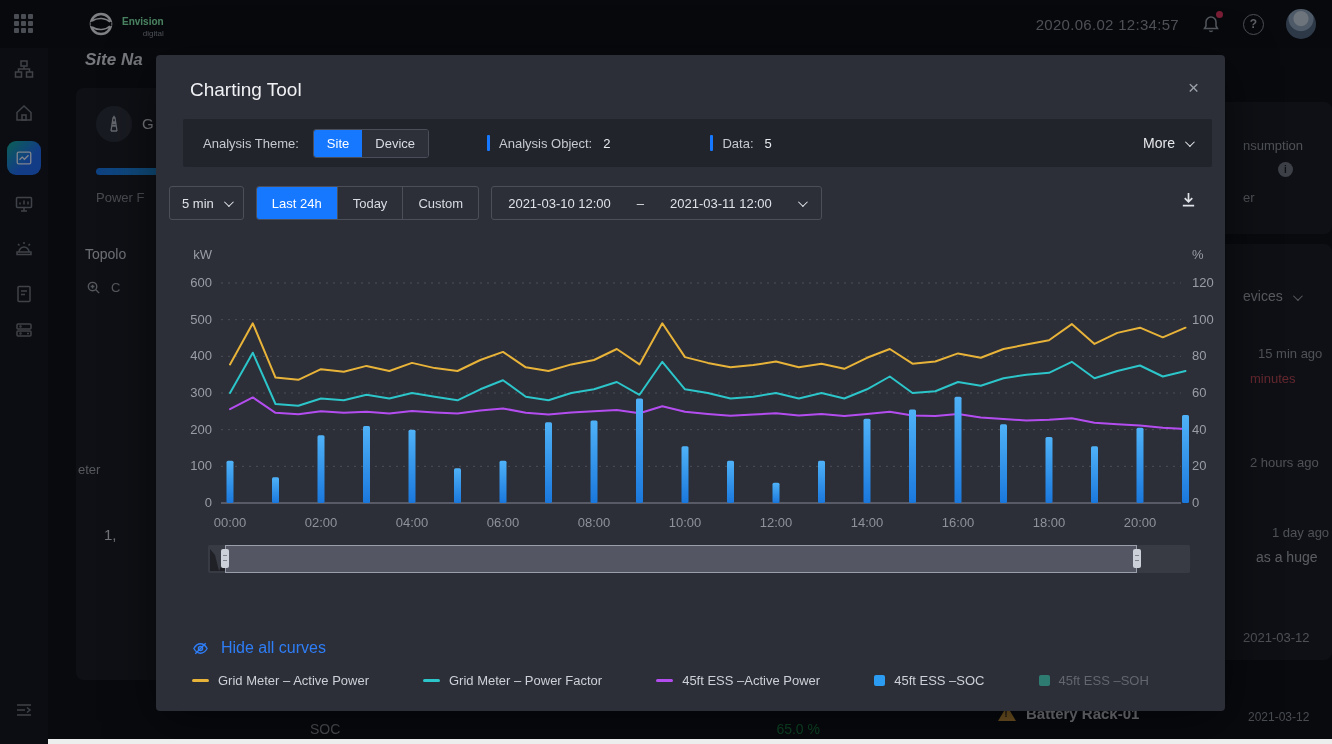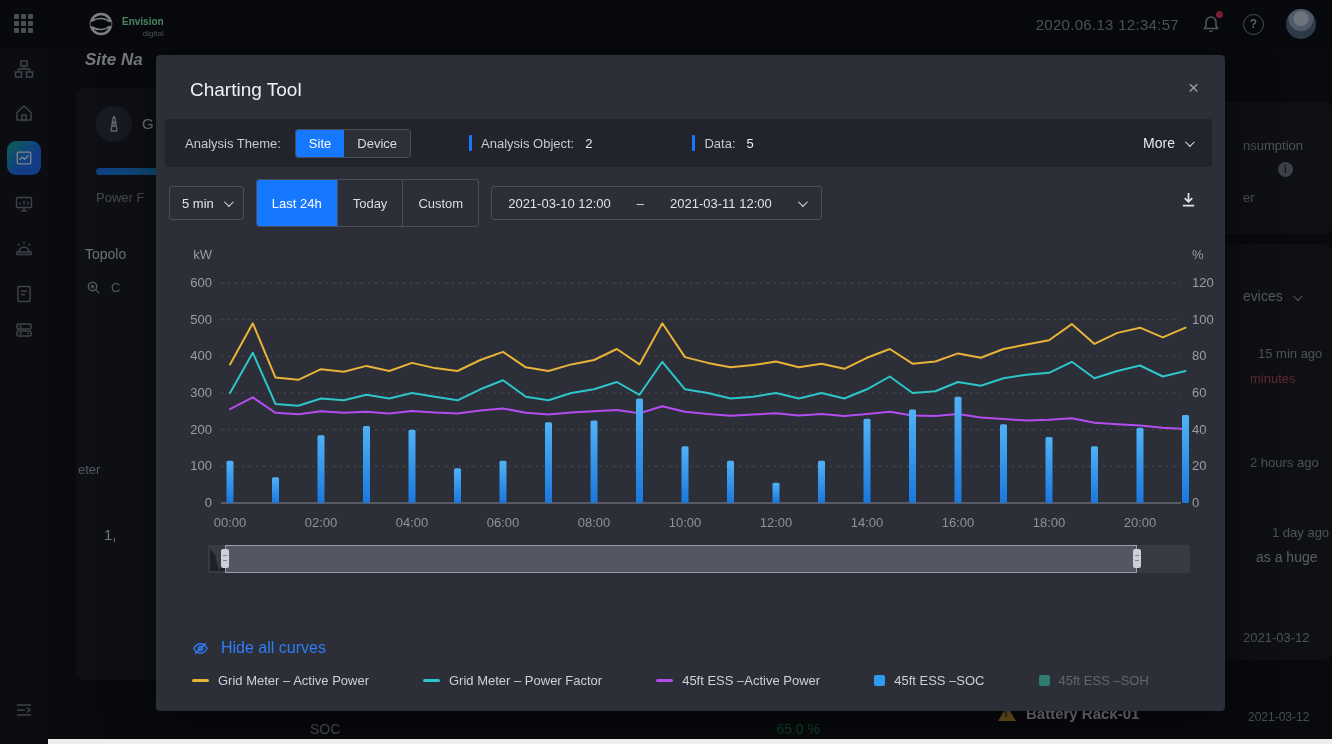--- a/index.html
+++ b/index.html
@@ -78,36 +78,36 @@
   
   .overlay { position:absolute; inset:0; background:rgba(7,9,13,.47); z-index:50; }
   .modal { position:absolute; left:156px; top:55px; width:1069px; height:656px; background:#2c2e38;
     border-radius:4px; z-index:100; box-shadow:0 10px 50px rgba(0,0,0,.55); }
   .m-title { position:absolute; left:34px; top:24px; font-size:19px; color:#f0f1f4; }
   .m-close { position:absolute; right:26px; top:22px; font-size:19px; color:#9aa0a8; cursor:pointer; }
 
   .chev { display:inline-block; width:7px; height:7px; border-right:1.6px solid currentColor;
     border-bottom:1.6px solid currentColor; transform:rotate(45deg) translateY(-2px); }
 
-  .filterbar { position:absolute; left:9px; right:13px; top:64px; height:48px; background:#22242c;
+  .filterbar { position:absolute; left:27px; right:13px; top:64px; height:48px; background:#22242c;
     border-radius:2px; display:flex; align-items:center; padding:0 20px; font-size:13px; color:#c6c9d0; }
   .seg { display:flex; margin-left:14px; border:1px solid #4a4e59; border-radius:3px; overflow:hidden; }
   .seg .opt { padding:6px 13px; background:#2d3039; color:#d9dce2; cursor:pointer; }
   .seg .opt.on { background:#1677ff; color:#fff; }
   .kpi { display:flex; align-items:center; gap:9px; }
   .kpi .bar { width:3px; height:16px; background:#1677ff; border-radius:1px; }
   .kpi .val { color:#e9ebef; margin-left:2px; }
   .kpi.obj { margin-left:58px; } .kpi.dat { margin-left:100px; }
   .more { margin-left:auto; display:flex; align-items:center; gap:10px; color:#e6e8eb; font-size:14px; cursor:pointer; }
 
   .timerow { position:absolute; left:13px; top:131px; height:34px; display:flex; align-items:center;
     gap:12px; font-size:13px; color:#dfe2e7; }
   .select { display:flex; align-items:center; gap:10px; border:1px solid #4b4f5a; border-radius:3px;
     height:34px; padding:0 12px; cursor:pointer; }
-  .btngroup { display:flex; border:1px solid #4b4f5a; border-radius:3px; overflow:hidden; height:48px; }
+  .btngroup { display:flex; border:1px solid #4b4f5a; border-radius:3px; overflow:hidden; height:34px; }
   .btngroup .b { padding:0 15px; display:flex; align-items:center; color:#d9dce2; cursor:pointer;
     border-left:1px solid #4b4f5a; }
   .btngroup .b:first-child { border-left:none; }
   .btngroup .b.on { background:#1677ff; color:#fff; }
   .daterange { display:flex; align-items:center; gap:26px; border:1px solid #4b4f5a; border-radius:3px;
     height:34px; padding:0 16px; cursor:pointer; }
   .dl { position:absolute; right:28px; top:136px; cursor:pointer; }
   .dl svg { width:17px; height:17px; stroke:#dfe2e6; fill:none; stroke-width:1.8; }
 
   .chartwrap { position:absolute; left:10px; top:188px; }
@@ -158,21 +158,21 @@
         <path d="M3 13 C9 18, 17 18, 23 13" stroke="#080a0e" stroke-width="3" fill="none"></path>
         <path d="M4 10 C10 6, 18 7, 22 11" stroke="#e9ebef" stroke-width="1.6" fill="none"></path>
         <path d="M4 16 C10 20, 18 19, 22 15" stroke="#e9ebef" stroke-width="1.6" fill="none"></path>
       </svg>
       <span>
         <span class="name">Envision</span>
         <span class="sub">digital</span>
       </span>
     </div>
     <div class="tb-right">
-      <span class="datetime">2020.06.13 12:34:57</span>
+      <span class="datetime">2020.06.02 12:34:57</span>
       <span class="bell">
         <svg viewBox="0 0 20 20" width="20" height="20" fill="none" stroke="#9aa0a8" stroke-width="1.5">
           <path d="M10 3 a5 5 0 0 1 5 5 v4 l1.5 2.5 h-13 L5 12 V8 a5 5 0 0 1 5-5z"></path>
           <path d="M8.4 16.5 a1.8 1.8 0 0 0 3.2 0"></path>
         </svg>
         <span class="dot"></span>
       </span>
       <span class="help">?</span>
       <span class="avatar"></span>
     </div>

